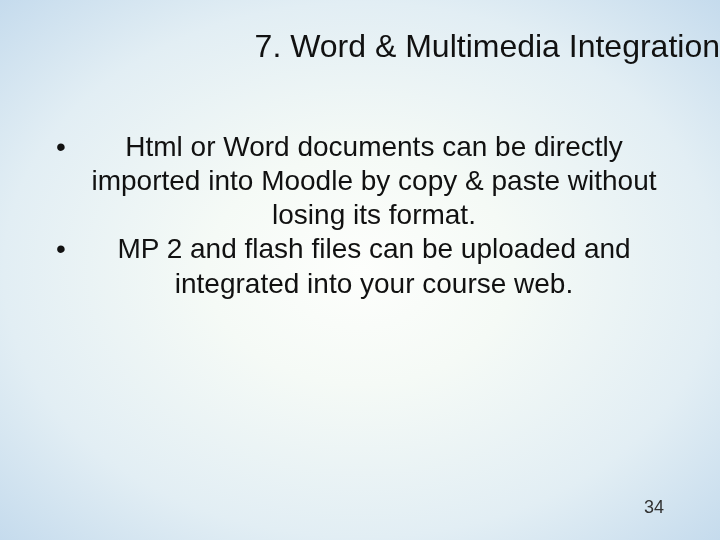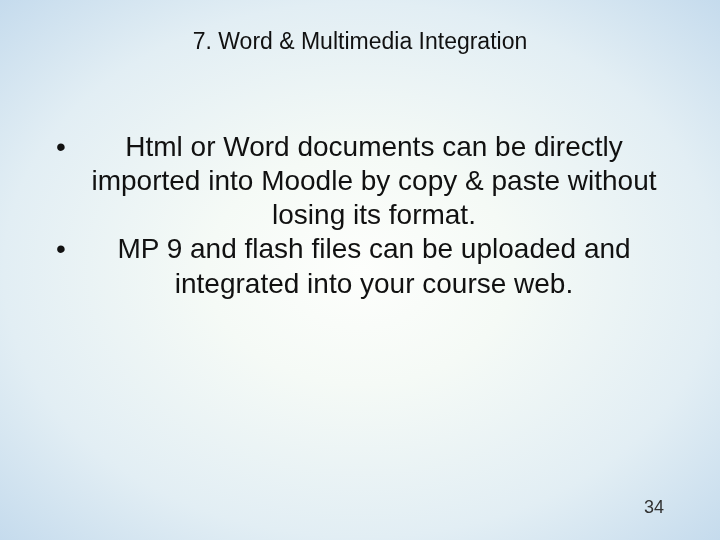--- a/index.html
+++ b/index.html
@@ -18,22 +18,22 @@
       background: radial-gradient(ellipse at center, #fdfefc 0%, #f5faf6 30%, #e2eef4 70%, #c5dbed 100%);
       position: relative;
       font-family: Arial, Helvetica, sans-serif;
       color: #1a1a1a;
     }
     .title {
       position: absolute;
       top: 28px;
       left: 0;
       width: 100%;
-      text-align: center;
-      font-size: 23px;
+      text-align: right;
+      font-size: 32px;
       font-weight: 400;
       color: #111;
     }
     .body-content {
       position: absolute;
       top: 130px;
       left: 56px;
       right: 56px;
     }
     .bullet-item {
@@ -70,18 +70,18 @@
 <div class="slide">
   <div class="title">7. Word &amp; Multimedia Integration</div>
 
   <div class="body-content">
     <div class="bullet-item">
       <span class="bullet-dot">•</span>
       <span class="bullet-text">Html or Word documents can be directly imported into Moodle by copy &amp; paste without losing its format.</span>
     </div>
     <div class="bullet-item">
       <span class="bullet-dot">•</span>
-      <span class="bullet-text">MP 9 and flash files can be uploaded and integrated into your course web.</span>
+      <span class="bullet-text">MP 2 and flash files can be uploaded and integrated into your course web.</span>
     </div>
   </div>
 
   <div class="page-number">34</div>
 </div>
 
 </body></html>

